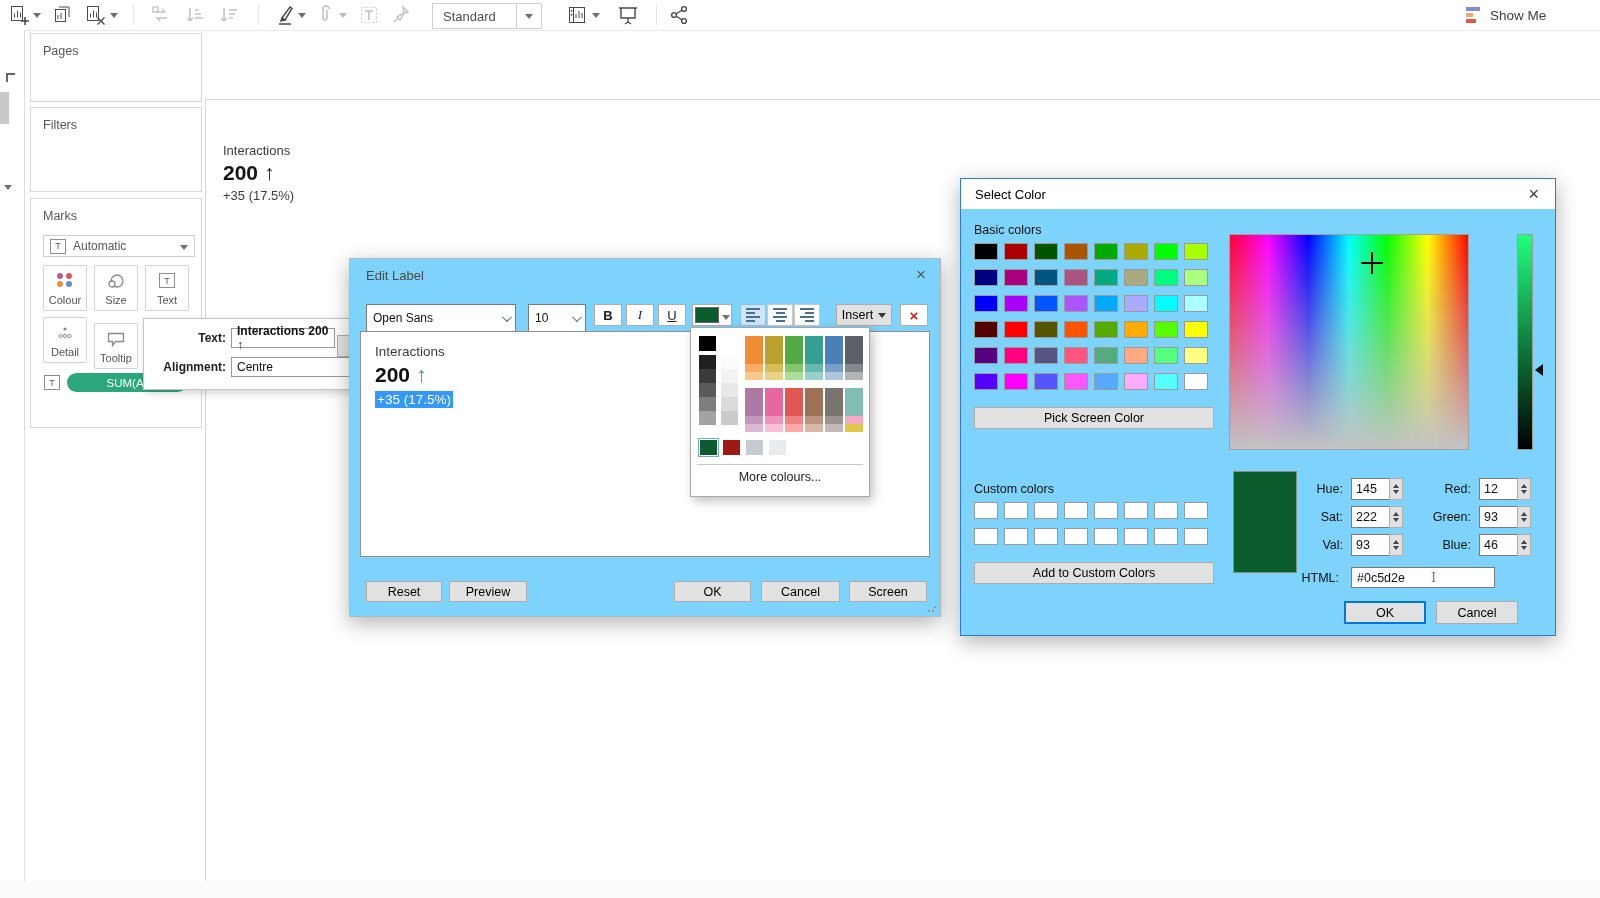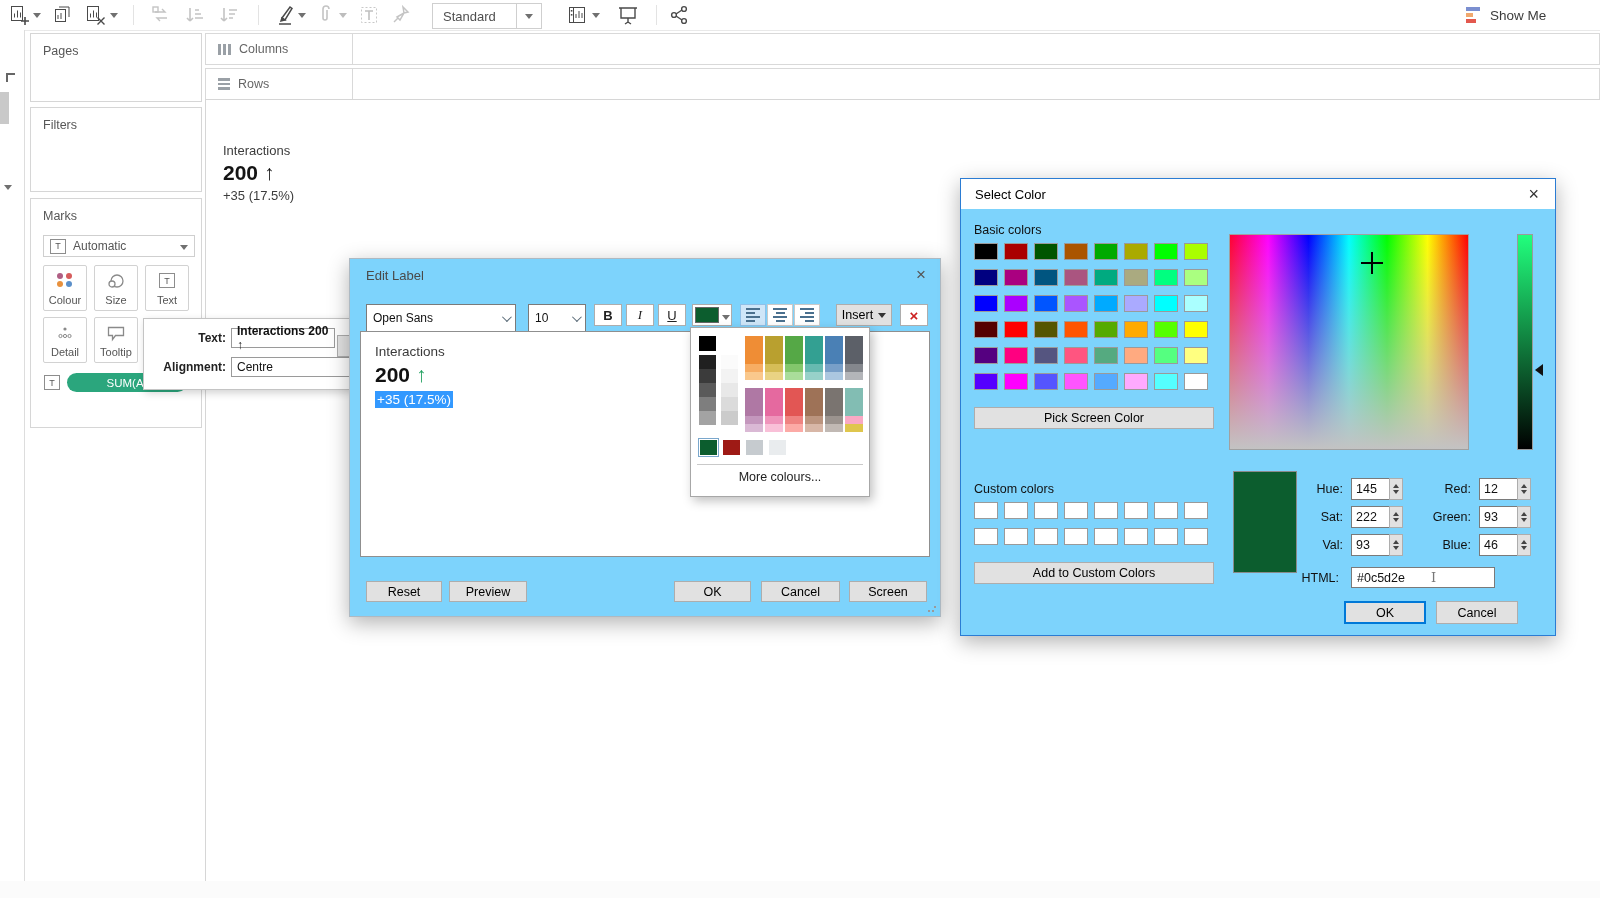--- a/index.html
+++ b/index.html
@@ -254,40 +254,20 @@
       <span>Show Me</span>
     </div>
   </div>
 
   <div class="rail">
     <span class="abs" style="left:6px;top:40px;transform:rotate(45deg)"><span class="chev" style="transform:rotate(45deg)"></span></span>
     <div class="abs" style="left:0;top:62px;width:9px;height:32px;background:#c9c9c9"></div>
     <span class="abs" style="left:4px;top:148px"><span class="caret"></span></span>
   </div>
 
-  <div class="shelf" style="left:205px;top:33px;width:1393px;height:30px">
-    <div class="shelf-label">
-      <span class="vbars">
-          <i></i>
-          <i></i>
-          <i></i>
-        </span>
-      <span>Columns</span>
-    </div>
-  </div>
-  <div class="shelf" style="left:205px;top:68px;width:1393px;height:30px">
-    <div class="shelf-label">
-      <span class="hbars">
-          <i></i>
-          <i></i>
-          <i></i>
-        </span>
-      <span>Rows</span>
-    </div>
-  </div>
 
   <div class="card" style="left:30px;top:107px;width:170px;height:83px">
     <div class="card-label">Filters</div>
   </div>
   <div class="card" style="left:30px;top:33px;width:170px;height:67px">
     <div class="card-label">Pages</div>
   </div>
 
   <div class="card" style="left:30px;top:198px;width:170px;height:228px">
     <div class="card-label">Marks</div>
@@ -326,21 +306,21 @@
       <span class="ic">
         <svg width="18" height="16" viewBox="0 0 18 16">
             <circle cx="9" cy="4" r="1.6" fill="#8a8a8a"></circle>
             <circle cx="4.5" cy="11" r="1.6" fill="none" stroke="#8a8a8a"></circle>
             <circle cx="9" cy="11" r="1.6" fill="none" stroke="#8a8a8a"></circle>
             <circle cx="13.5" cy="11" r="1.6" fill="none" stroke="#8a8a8a"></circle>
           </svg>
       </span>
       <span>Detail</span>
     </div>
-    <div class="mk-btn" style="left:63px;top:118px">
+    <div class="mk-btn" style="left:63px;top:124px">
       <span class="ic">
         <svg width="20" height="17" viewBox="0 0 20 17">
             <path d="M2.5 2.5h15v8h-8l-3 4v-4h-4z" fill="none" stroke="#8a8a8a" stroke-width="1.3"></path>
           </svg>
       </span>
       <span>Tooltip</span>
     </div>
     <span class="tbox abs" style="left:13px;top:176px">T</span>
     <div class="pill" style="left: 36px; top: 174px; width: 120px; height: 19px; background: rgb(43, 166, 125);">
       <span>SUM(A)</span>

